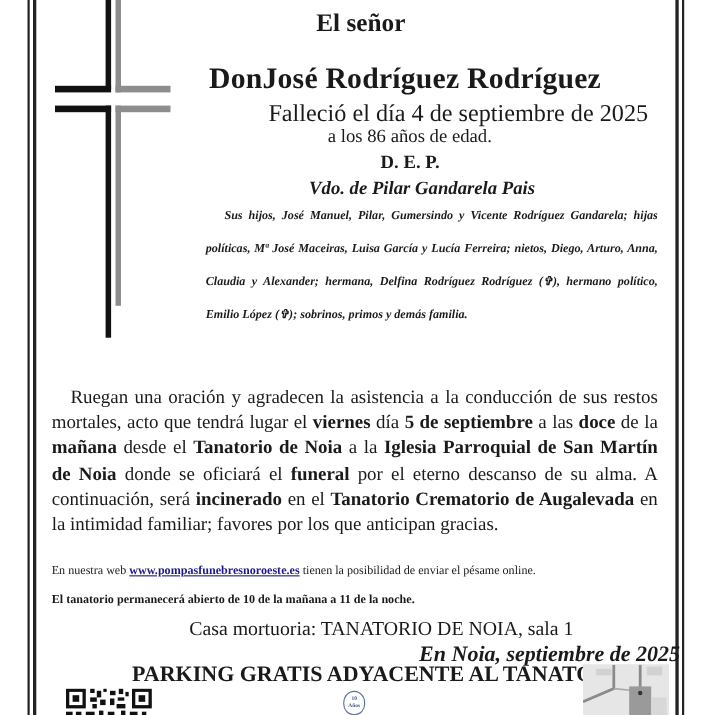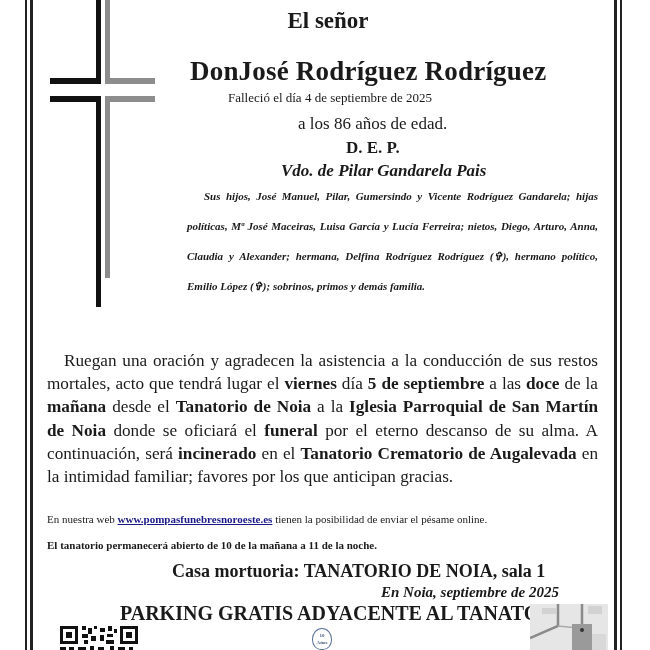--- a/index.html
+++ b/index.html
@@ -5,33 +5,33 @@
     html, body { margin:0; padding:0; }
     body { width:650px; height:650px; background:#ffffff; position:relative; overflow:hidden;
            font-family:"Liberation Serif","DejaVu Serif",serif; color:#1a1a1a; }
     .border-line { position:absolute; top:0; height:650px; background:#222; }
     .cross-bar { position:absolute; }
     .black { background:#111; }
     .grey { background:#8d8d8d; }
     .abs { position:absolute; }
     .title-small { left:0; width:560px; text-align:center; top:8px; font-size:23px; font-weight:bold; padding-left:60px; box-sizing:border-box;}
     .name { left:190px; top:44px; font-size:27px; font-weight:bold; white-space:nowrap; letter-spacing:0.2px;margin-top:12px;}
-    .death { left:228px; top:90px; font-size:13px; white-space:nowrap; }
+    .death { left:244px; top:90px; font-size:22px; white-space:nowrap; }
     .age { left:298px; top:114px; font-size:17px; white-space:nowrap; }
     .dep { left:346px; top:138px; font-size:17px; font-weight:bold; white-space:nowrap; }
     .widower { left:260px; top:161px; font-size:17px; font-weight:bold; font-style:italic; white-space:nowrap;margin-left:21px; }
     .family { left:187px; top:181px; width:411px; font-size:11px; font-weight:bold; font-style:italic;
               text-align:justify; line-height:30px; text-indent:17px; }
     .body-text { left:47px; top:349px; width:551px; font-size:17.2px; line-height:23.2px; text-align:justify; text-indent:17px; }
     .body-text b { font-weight:bold; }
     .web { left:47px; top:513px; font-size:11px; white-space:nowrap; }
     .web a { color:#1a1a8a; text-decoration:underline; font-weight:bold; }
     .hours { left:47px; top:539px; font-size:11px; font-weight:bold; white-space:nowrap; }
-    .casa { left:172px; top:561px; font-size:18px; font-weight:bold; white-space:nowrap; }
-    .place-date { left:381px; top:584px; font-size:15px; font-weight:bold; font-style:italic; white-space:nowrap; }
+    .casa { left:172px; top:561px; font-size:18px; font-weight:normal; white-space:nowrap; }
+    .place-date { left:381px; top:584px; font-size:20px; font-weight:bold; font-style:italic; white-space:nowrap; }
     .parking { left:120px; top:602px; font-size:20px; font-weight:bold; white-space:nowrap; }
     .qr { left:60px; top:626px; width:80px; height:24px; }
     .badge { left:312px; top:628px; width:20px; height:22px; border:1px solid #5a6f9a; border-radius:50% 50% 45% 45%; 
              font-size:5px; color:#44577f; text-align:center; line-height:7px; box-sizing:border-box; padding-top:3px; font-weight:bold;}
     .map { left:530px; top:604px; width:78px; height:46px; background:#e3e3e3; overflow:hidden; }
   </style>
 </head>
 <body>
 
 <div class="border-line" style="left:25px;width:2px;"></div>

